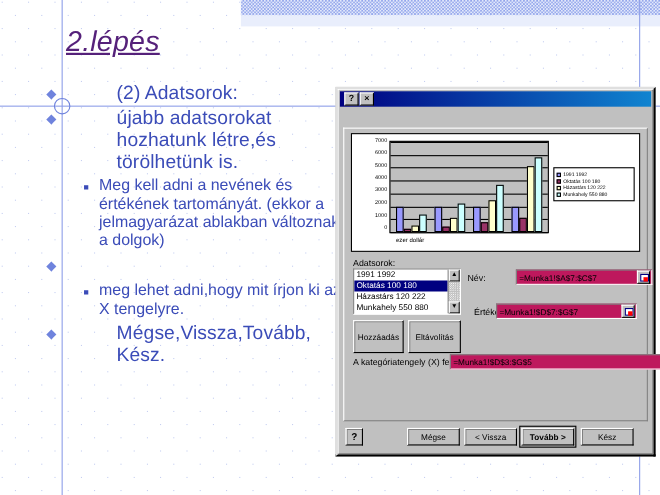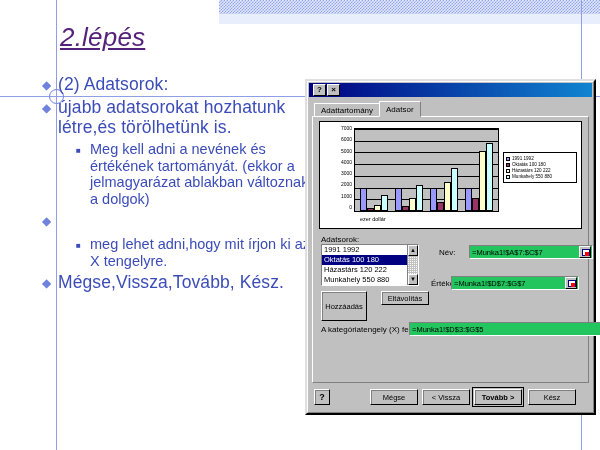--- a/index.html
+++ b/index.html
@@ -68,20 +68,21 @@
   }
   .b1, .b2, .b3 { display:flex; align-items:flex-start; }
   .b1 { margin-bottom:1px; }
   .b1 .marker{
     color:#6f83dd; font-size:12px; line-height:22px; width:16px;
     flex:0 0 16px; text-align:left;
   }
   .b1 .txt{
     font-size:17.5px; line-height:20px; color:#3b4cb8;
     letter-spacing:.1px;
+    margin-left:48px;
   }
   .b3 { margin-left:34px; }
   .b3 .marker{
     color:#3b4cb8; font-size:8px; line-height:19px; width:14px;
     flex:0 0 14px;
   }
   .b3 .txt{ font-size:14.5px; line-height:16.5px; color:#3b4cb8; }
 
   .spacer-sm { height:3px; }
 
@@ -197,27 +198,27 @@
   }
 
   .pbtn{
     background:#c0c0c0;
     border:1px solid; border-color:#ffffff #000000 #000000 #ffffff;
     box-shadow:1px 1px 0 0 #808080 inset;
     font-size:7.5px; color:#000; display:flex; align-items:center;
     justify-content:center;
   }
   #btn-add{ position:absolute; left:8px; top:174px; width:46px; height:30px; }
-  #btn-remove{ position:absolute; left:68px; top:174px; width:48px; height:14px; }
-
-  #nev-label{ position:absolute; left:126px; top:131px; }
+  #btn-remove{ position:absolute; left:58px; top:174px; width:48px; height:30px; }
+
+  #nev-label{ position:absolute; left:112px; top:131px; }
   #ertekek-label{ position:absolute; left:118px; top:162px; }
 
   .reffield{
-    position:absolute; height:14px; background:#22c55e;
+    position:absolute; height:14px; background:#be185d;
     border:1px solid; border-color:#808080 #ffffff #ffffff #808080;
     display:flex; align-items:center;
   }
   .reffield input{
     flex:1; border:0; outline:0; background:transparent;
     font-size:7.5px; color:#000; padding:0 2px;
     font-family:"Liberation Sans", sans-serif;
   }
   .refbtn{
     width:12px; height:12px; margin-right:1px; flex:0 0 12px;
@@ -311,24 +312,20 @@
 </div>
 
 <div id="wizard">
   <div id="wizard-inner"></div>
 
   <div id="titlebar">
     <span class="tb-btn">?</span>
     <span class="tb-btn">×</span>
   </div>
 
-  <div id="tabs">
-    <div class="tab">Adattartomány</div>
-    <div class="tab active">Adatsor</div>
-  </div>
 
   <div id="tabpage">
 
     <div id="chart-panel">
       <div id="plot-wrap">
 
         <div id="yaxis">
           <span class="ytick">7000</span>
           <span class="ytick">6000</span>
           <span class="ytick">5000</span>

